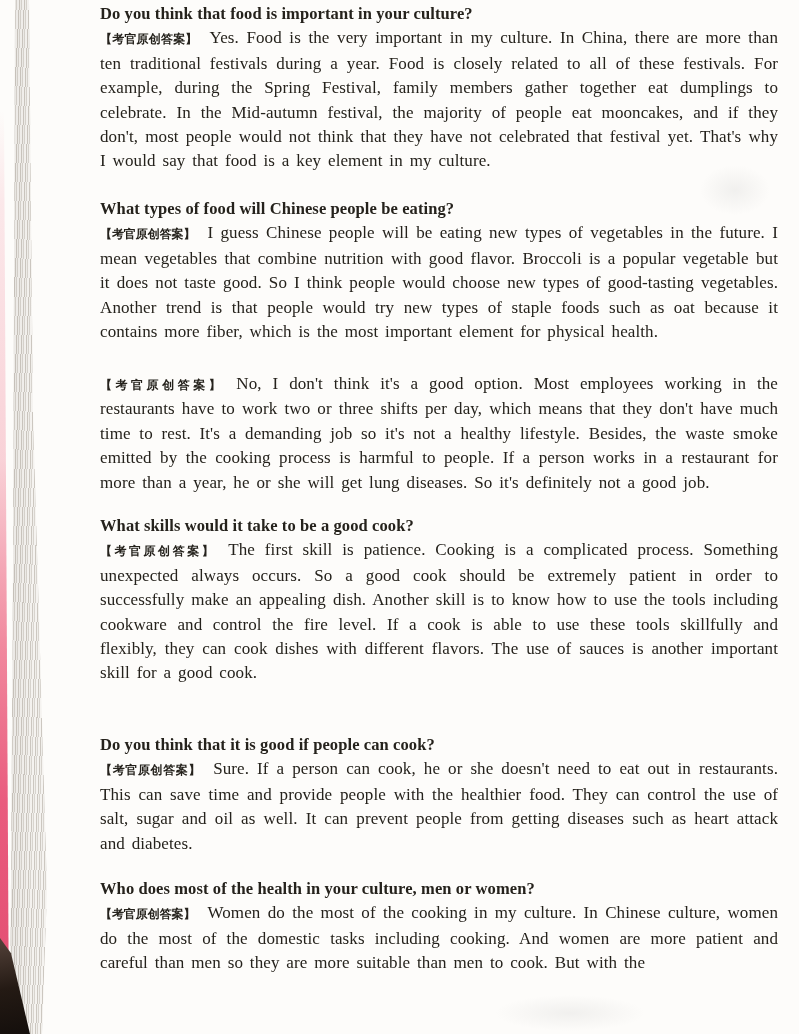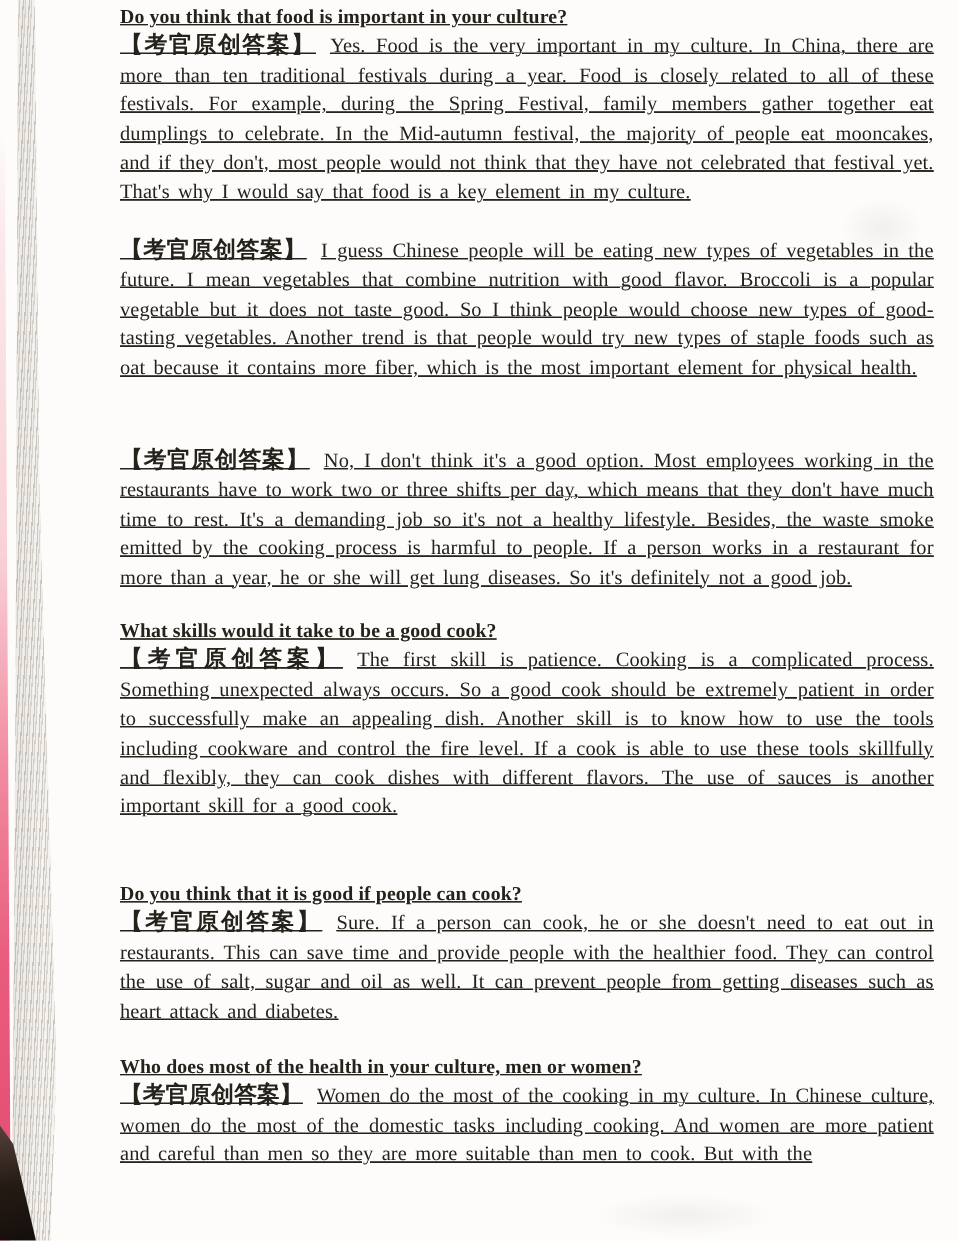--- a/index.html
+++ b/index.html
@@ -1,21 +1,21 @@
 <!DOCTYPE html>
 <html style="--page-bg: #fdfcfa; --ink: #25221c; --pink: #e95c7e; --edge-dark: #241a14;"><head>
 <meta charset="utf-8">
 <style>
   :root{
     --page-bg:#fdfcfa;
     --ink:#25221c;
     --pink:#e95c7e;
     --edge-dark:#241a14;
   }
-  *{margin:0;padding:0;box-sizing:border-box;text-decoration:underline;}
+  *{margin:0;padding:0;box-sizing:border-box;}
   html,body{width:799px;height:1034px;}
   body{
     position:relative;
     width:799px;height:1034px;
     background:var(--page-bg);
     font-family:"Liberation Serif","DejaVu Serif",serif;
     color:var(--ink);
     overflow:hidden;
   }
 
@@ -65,21 +65,21 @@
     letter-spacing:0.1px;
   }
   .a{
     font-size:17px;
     text-align:justify;
     word-spacing:2.5px;
     letter-spacing:0.1px;
   }
   .label{
     font-weight:bold;
-    font-size:19px;
+    font-size:12px;
     margin-right:12px;
     letter-spacing:-0.5px;
     margin-top:24px;
   }
 </style>
 </head>
 <body>
 
 <div class="book-edge">
   <div class="pink-strip"></div>
@@ -88,20 +88,21 @@
 </div>
 <div class="smudge smudge-1"></div>
 <div class="smudge smudge-2"></div>
 
 <section class="qa" style="top:2px">
   <h3 class="q">Do you think that food is important in your culture?</h3>
   <p class="a"><span class="label">【考官原创答案】</span><span>Yes. Food is the very important in my culture. In China, there are more than ten traditional festivals during a year. Food is closely related to all of these festivals. For example, during the Spring Festival, family members gather together eat dumplings to celebrate. In the Mid-autumn festival, the majority of people eat mooncakes, and if they don't, most people would not think that they have not celebrated that festival yet. That's why I would say that food is a key element in my culture.</span></p>
 </section>
 
 <section class="qa" style="top:197px">
+  <h3 class="q">What types of food will Chinese people be eating?</h3>
   <p class="a"><span class="label">【考官原创答案】</span><span>I guess Chinese people will be eating new types of vegetables in the future. I mean vegetables that combine nutrition with good flavor. Broccoli is a popular vegetable but it does not taste good. So I think people would choose new types of good-tasting vegetables. Another trend is that people would try new types of staple foods such as oat because it contains more fiber, which is the most important element for physical health.</span></p>
 </section>
 
 <section class="qa" style="top:372px">
   <p class="a"><span class="label">【考官原创答案】</span><span>No, I don't think it's a good option. Most employees working in the restaurants have to work two or three shifts per day, which means that they don't have much time to rest. It's a demanding job so it's not a healthy lifestyle. Besides, the waste smoke emitted by the cooking process is harmful to people. If a person works in a restaurant for more than a year, he or she will get lung diseases. So it's definitely not a good job.</span></p>
 </section>
 
 <section class="qa" style="top:514px">
   <h3 class="q">What skills would it take to be a good cook?</h3>
   <p class="a"><span class="label">【考官原创答案】</span><span>The first skill is patience. Cooking is a complicated process. Something unexpected always occurs. So a good cook should be extremely patient in order to successfully make an appealing dish. Another skill is to know how to use the tools including cookware and control the fire level. If a cook is able to use these tools skillfully and flexibly, they can cook dishes with different flavors. The use of sauces is another important skill for a good cook.</span></p>

